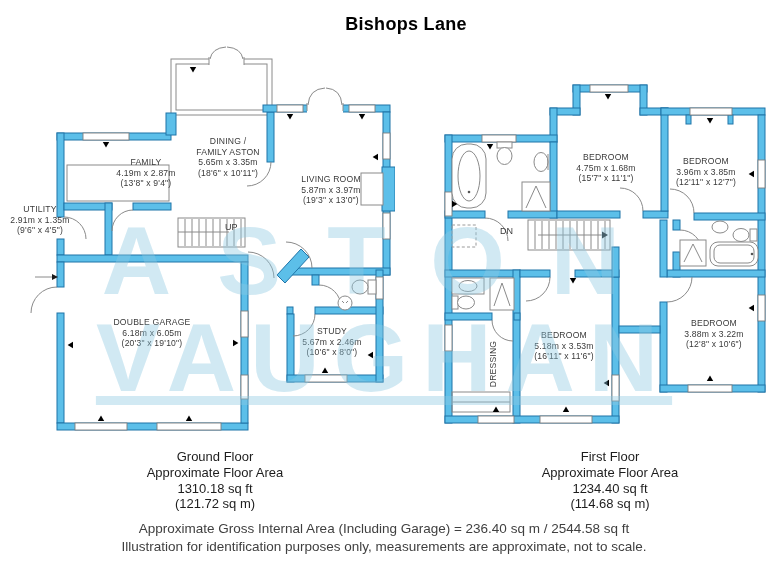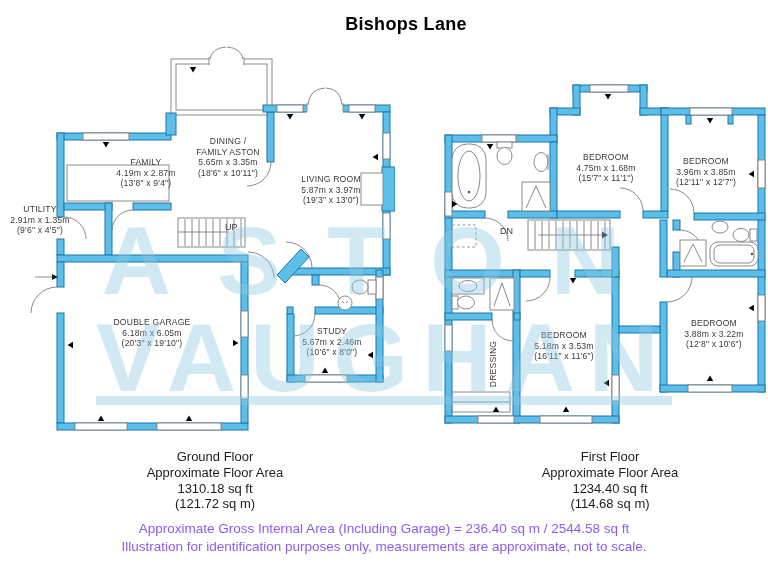--- a/index.html
+++ b/index.html
@@ -17,21 +17,21 @@
   .th{fill:none;stroke:#8a8a8a;stroke-width:1;}
   .thf{fill:#ffffff;stroke:#8a8a8a;stroke-width:1;}
   .dash{fill:none;stroke:#9a9a9a;stroke-width:1;stroke-dasharray:3 2.2;}
   .arr{fill:#1a1a1a;}
   .lbl{position:absolute;text-align:center;color:#3a3a3a;font-size:8.6px;line-height:10.6px;
        letter-spacing:0.2px;z-index:4;}
   .stair-lbl{position:absolute;color:#3a3a3a;font-size:9px;z-index:4;}
   .vert{transform:rotate(-90deg);transform-origin:0 0;width:72px;text-align:center;}
   .caption{position:absolute;top:449px;width:210px;text-align:center;color:#1d1d1d;
            font-size:13px;line-height:15.8px;z-index:4;}
-  .footer-line{position:absolute;left:0;right:0;text-align:center;color:#8b5cf6;
+  .footer-line{position:absolute;left:0;right:0;text-align:center;color:#404040;
                font-size:13.5px;z-index:4;}
 </style>
 </head>
 <body>
 
 <div id="page">
 
   <div id="title">Bishops Lane</div>
 
   <svg style="left:5px;top:45px;" width="390" height="400" viewBox="0 0 390 400">

